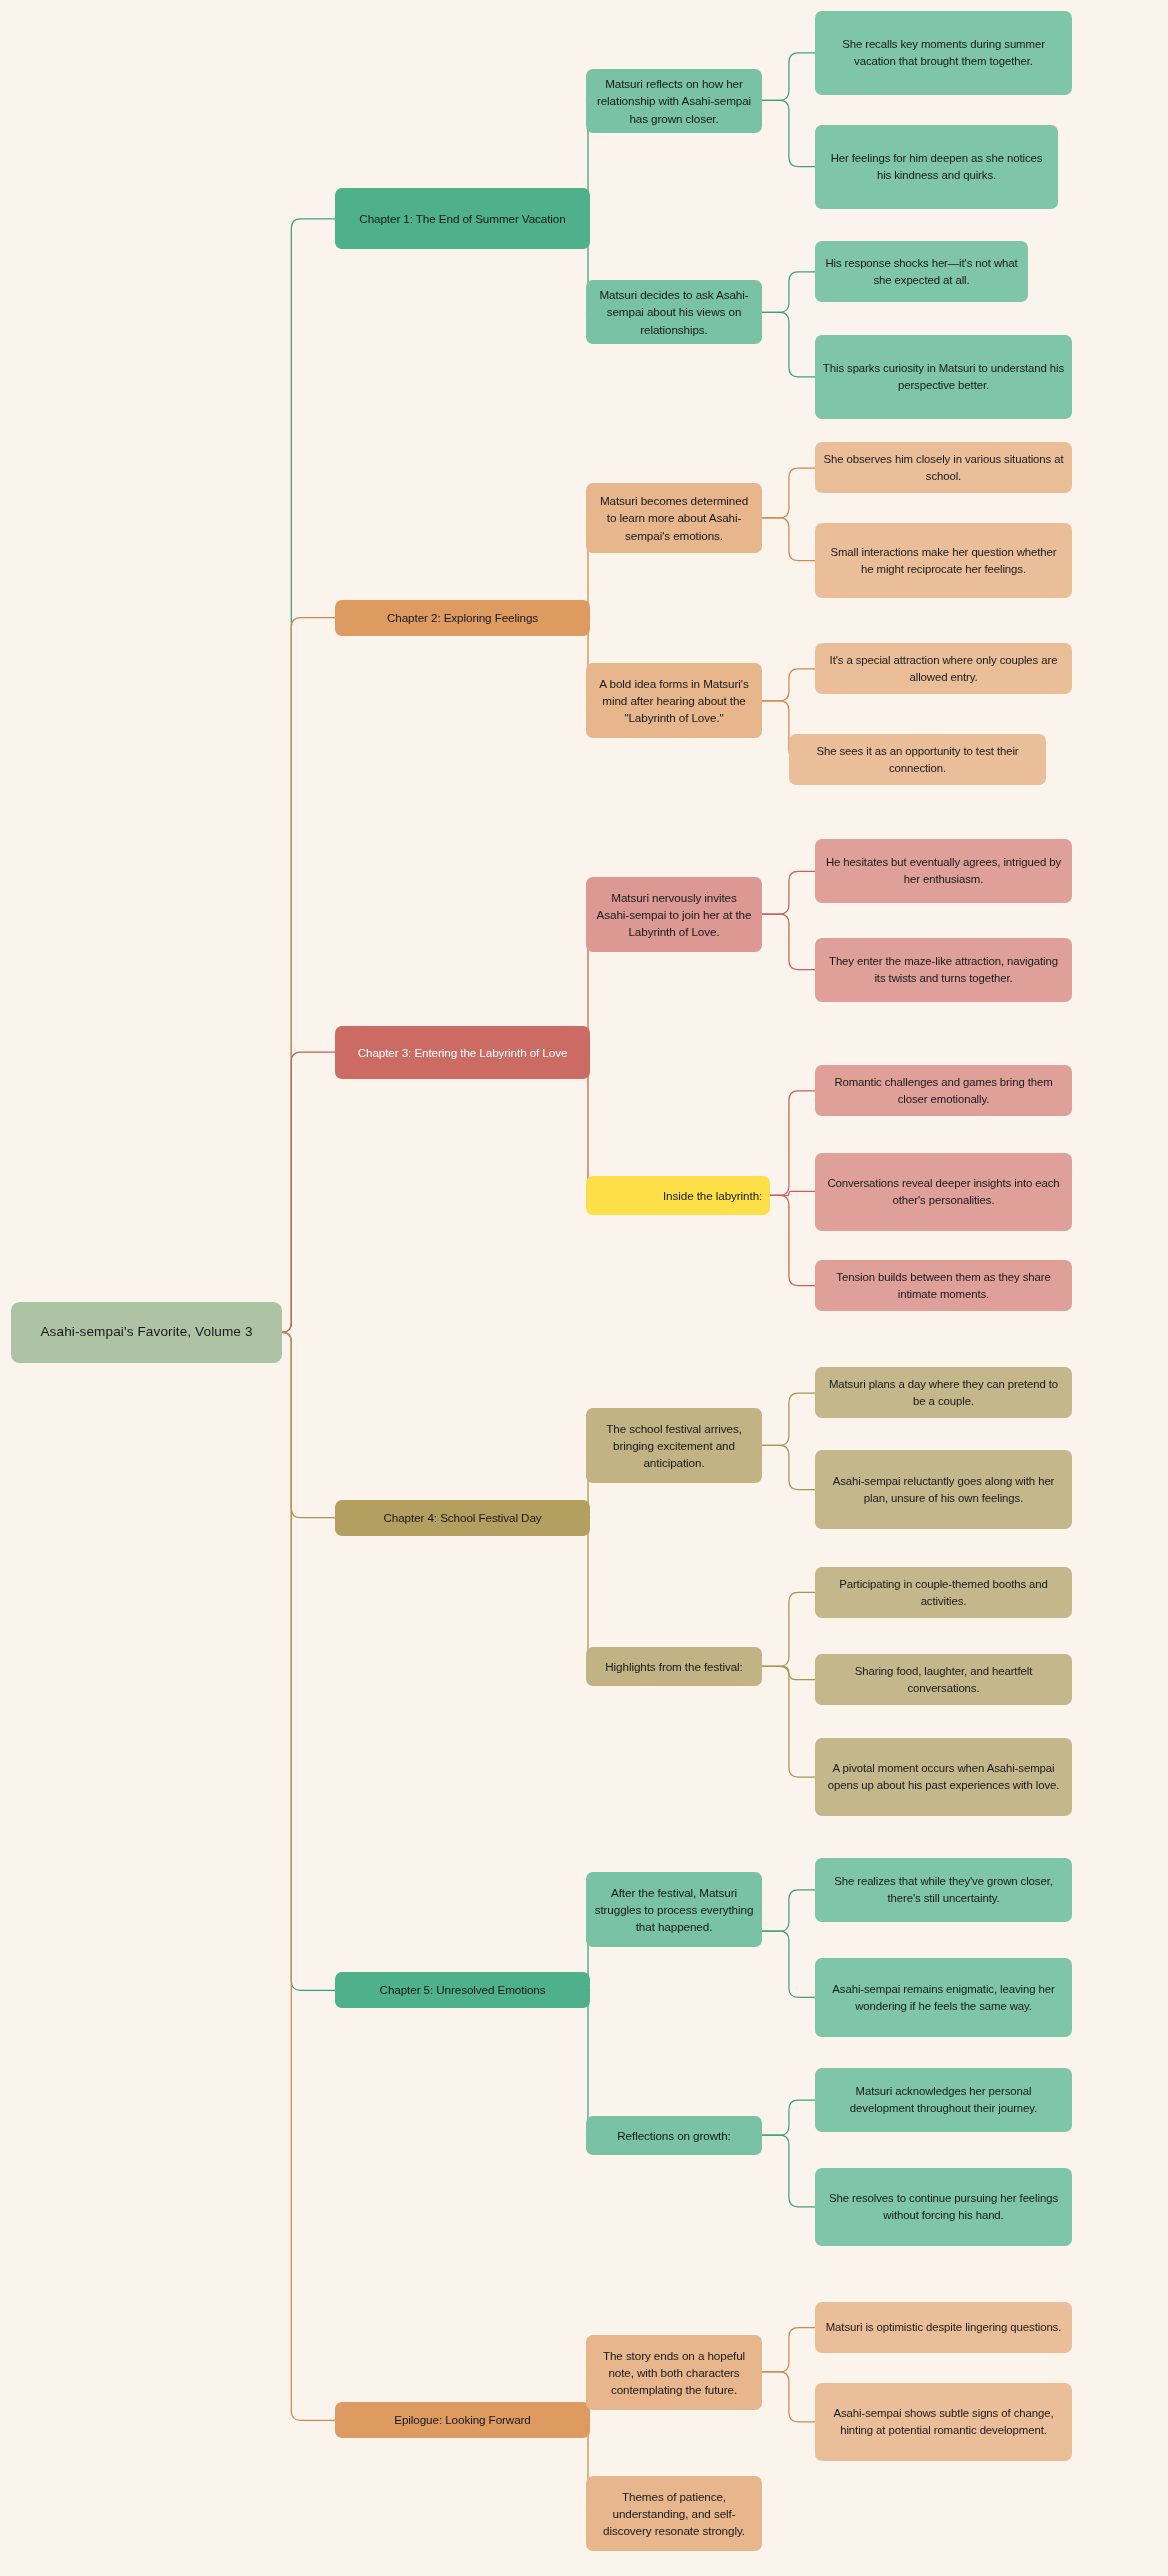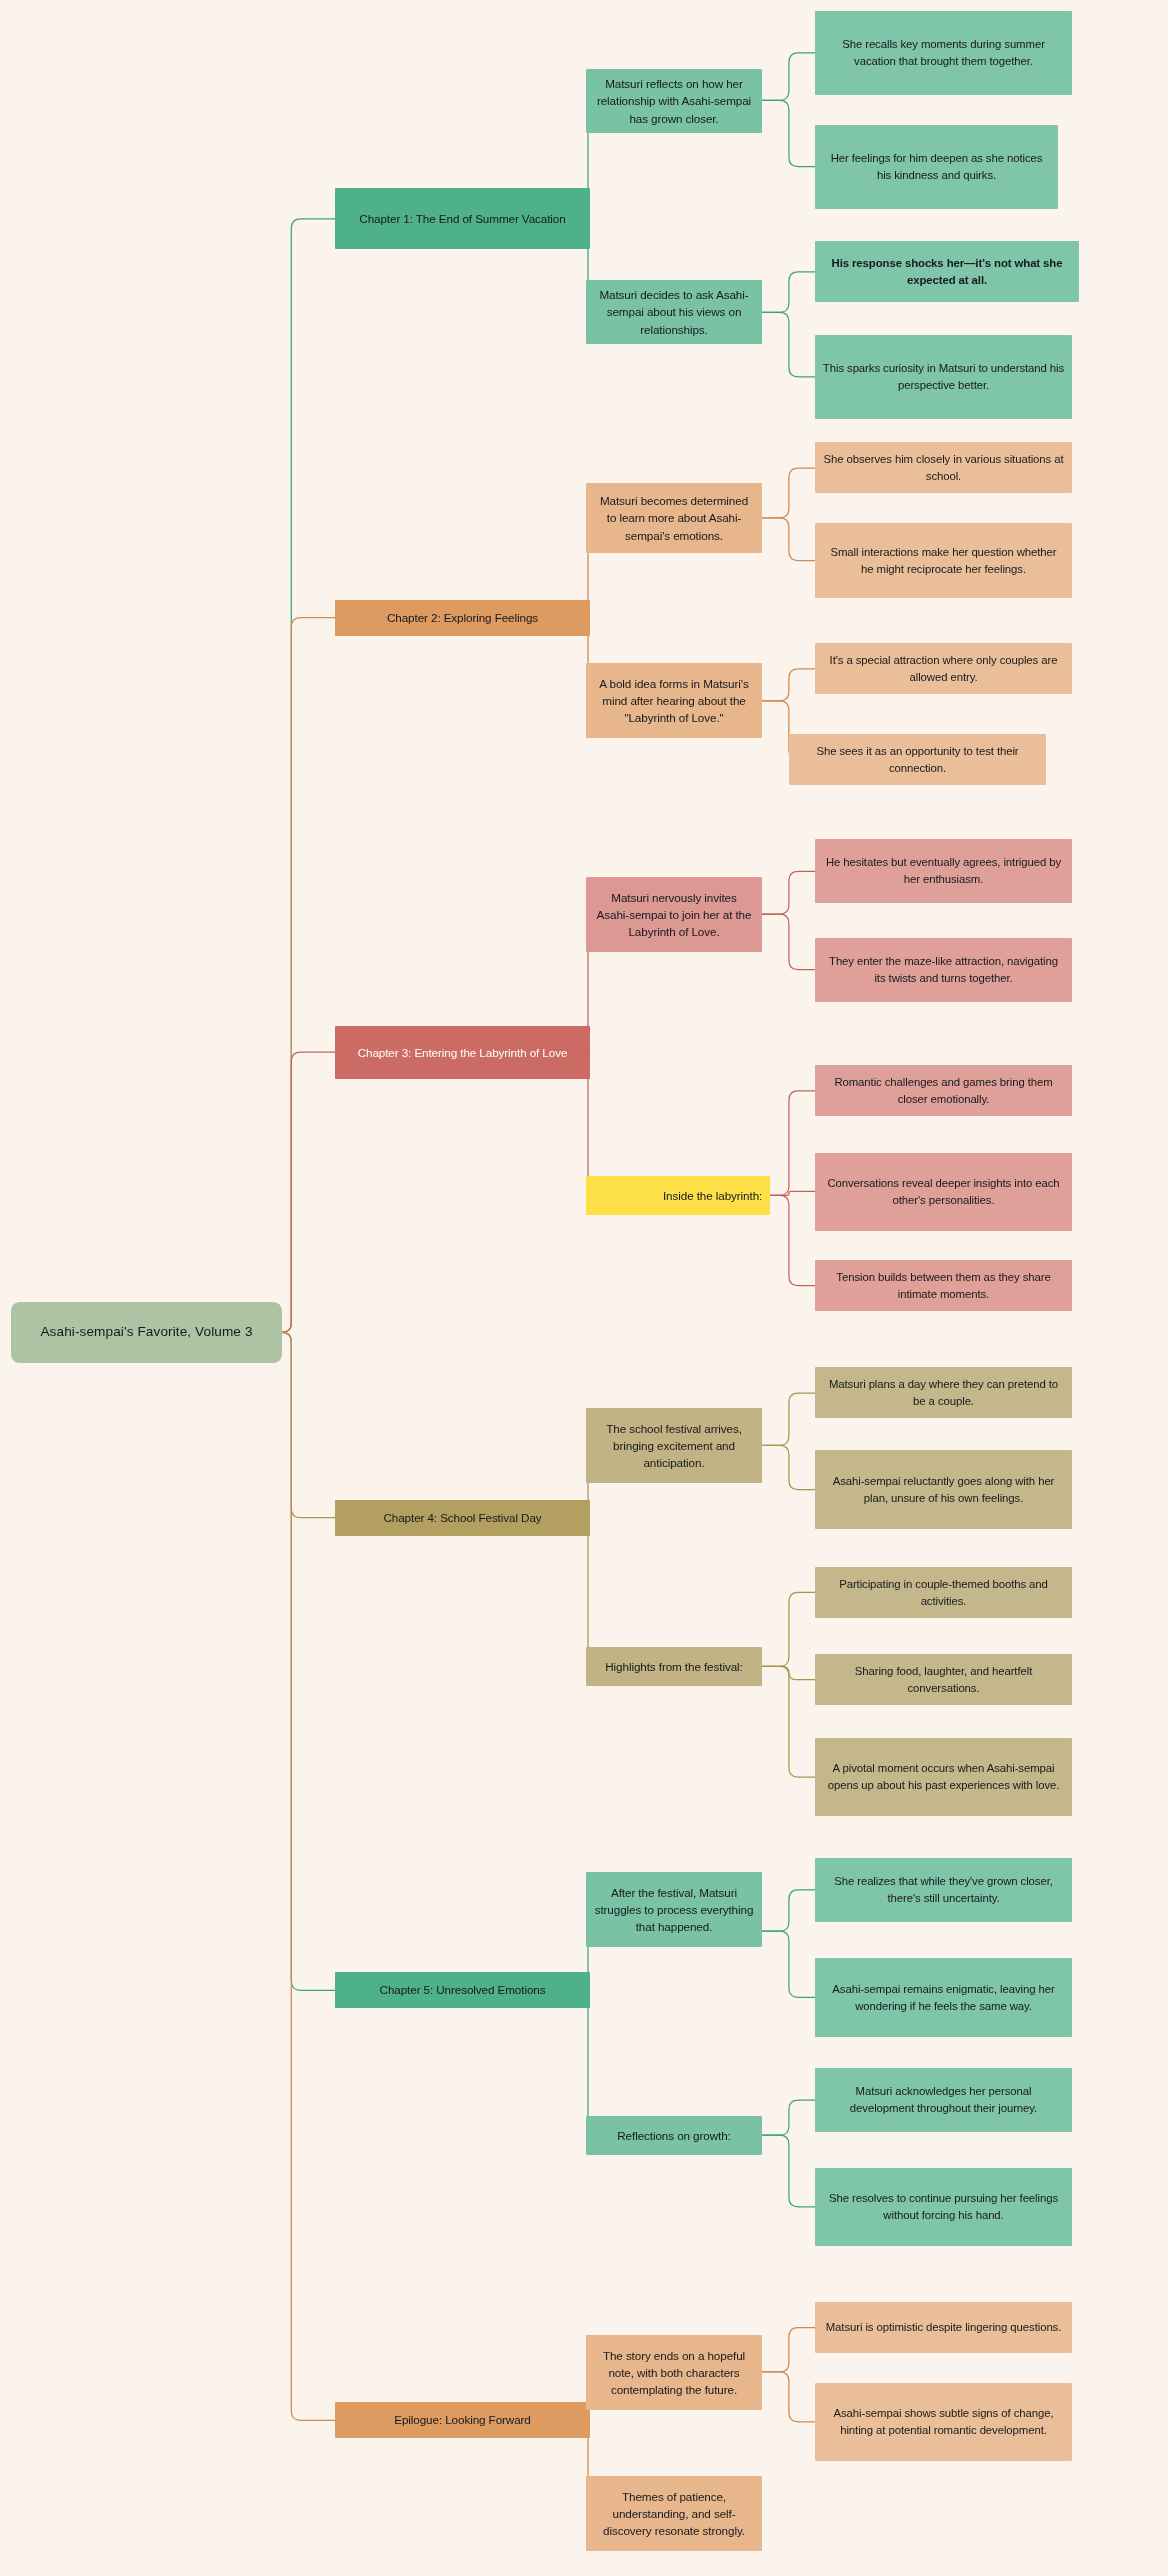--- a/index.html
+++ b/index.html
@@ -10,21 +10,21 @@
     font-family:"Liberation Sans", sans-serif;
     overflow:hidden;
   }
   #canvas{position:relative;width:1169px;height:2576px;}
   svg#edges{position:absolute;left:0;top:0;width:1169px;height:2576px;pointer-events:none;}
   .node{
     position:absolute;
     box-sizing:border-box;
     display:flex;align-items:center;justify-content:center;
     text-align:center;
-    border-radius:1px;
+    border-radius:7px;
     color:#17191c;
     font-family:"Liberation Sans", sans-serif;
     line-height:1.48;
     padding:4.7px 7.8px;
     letter-spacing:-0.1px;
   }
   .node.root{
     font-size:13.6px;
     border-radius:8.6px;
     letter-spacing:0.1px;
@@ -94,21 +94,21 @@
       </div>
       <div class="node leaf" style="left: 815px; top: 11px; width: 257px; height: 84px; background: rgb(127, 197, 170);">
         <span>She recalls key moments during summer vacation that brought them together.</span>
       </div>
       <div class="node leaf" style="left: 815px; top: 125px; width: 243px; height: 84px; background: rgb(127, 197, 170);">
         <span>Her feelings for him deepen as she notices his kindness and quirks.</span>
       </div>
       <div class="node mid" style="left: 586px; top: 280px; width: 176px; height: 64px; background: rgb(121, 194, 166);">
         <span>Matsuri decides to ask Asahi-sempai about his views on relationships.</span>
       </div>
-      <div class="node leaf" style="left: 815px; top: 241px; width: 264px; height: 61px; background: rgb(127, 197, 170); font-weight: bold;">
+      <div class="node leaf" style="left: 815px; top: 241px; width: 213px; height: 61px; background: rgb(127, 197, 170);">
         <span>His response shocks her—it's not what she expected at all.</span>
       </div>
       <div class="node leaf" style="left: 815px; top: 335px; width: 257px; height: 84px; background: rgb(127, 197, 170);">
         <span>This sparks curiosity in Matsuri to understand his perspective better.</span>
       </div>
       <div class="node chapter" style="left: 335px; top: 600px; width: 255px; height: 36px; background: rgb(221, 155, 98);">
         <span>Chapter 2: Exploring Feelings</span>
       </div>
       <div class="node mid" style="left: 586px; top: 483px; width: 176px; height: 70px; background: rgb(231, 182, 141); justify-content: center;">
         <span>Matsuri becomes determined to learn more about Asahi-sempai's emotions.</span>

